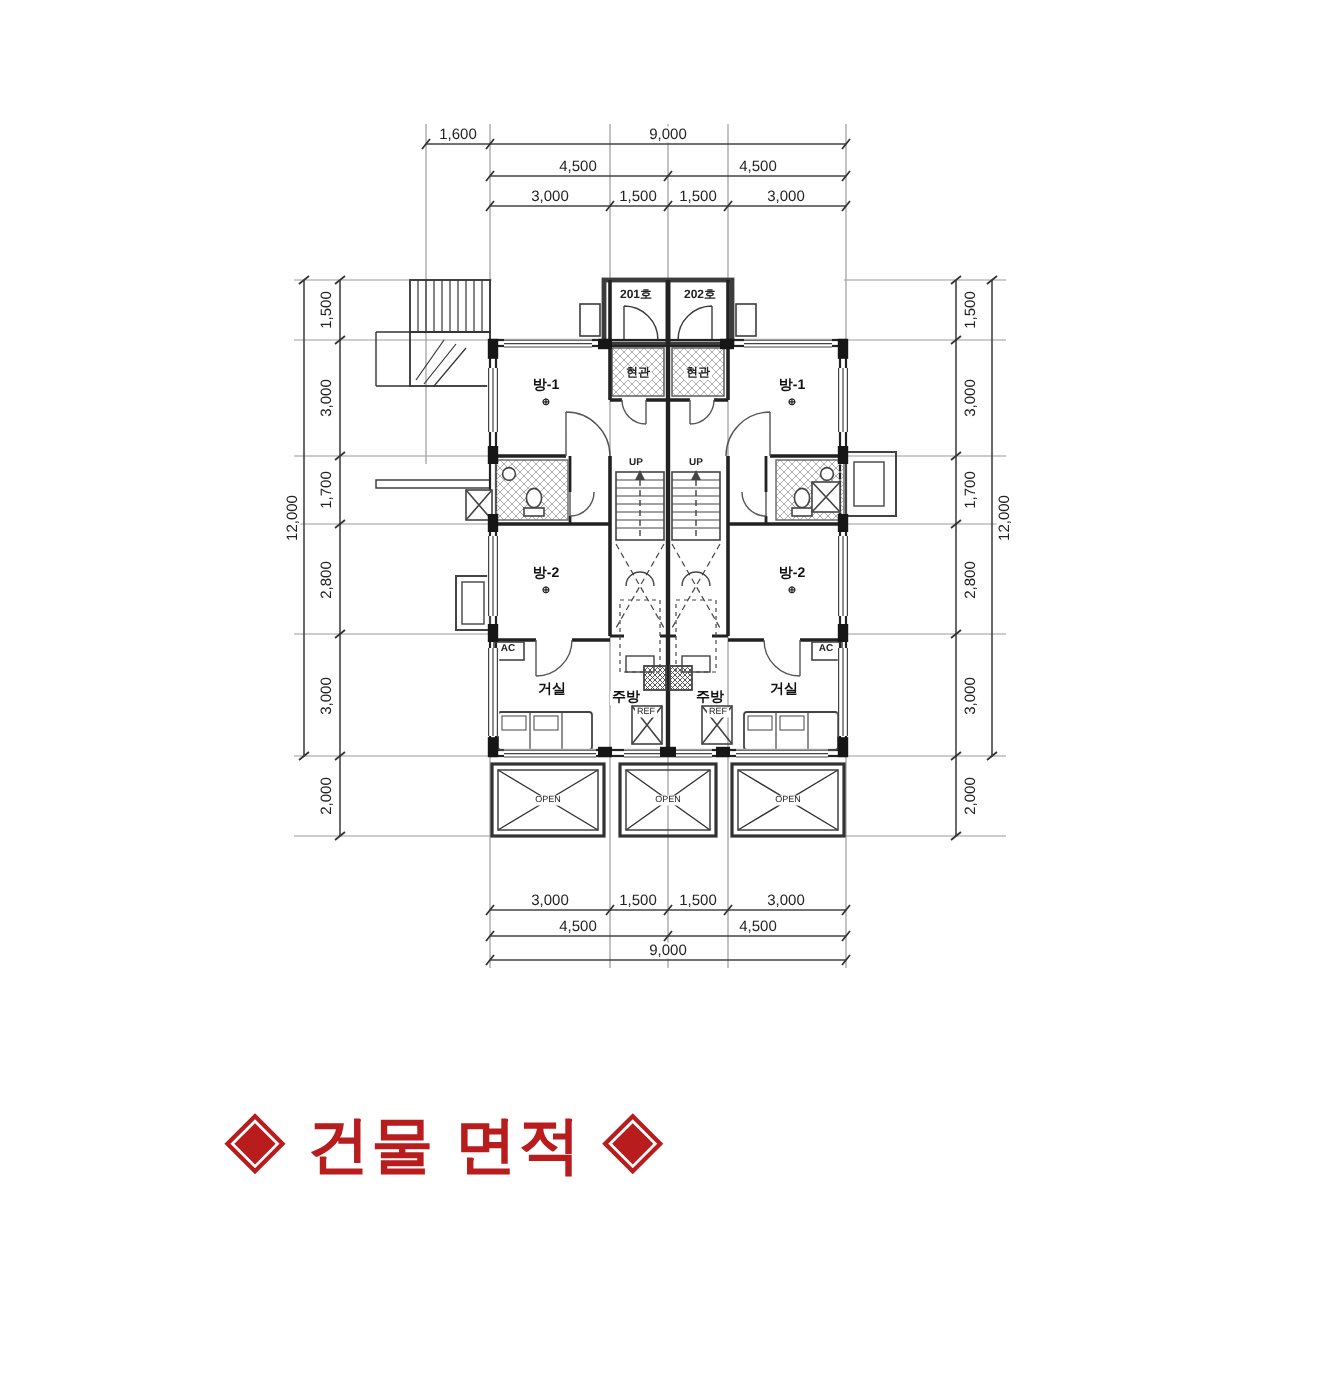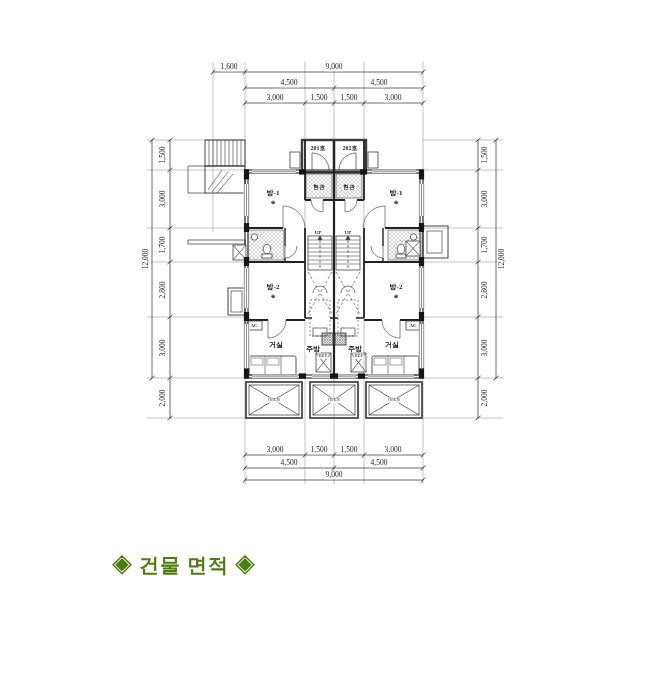--- a/index.html
+++ b/index.html
@@ -1,28 +1,28 @@
 <!DOCTYPE html>
 <html><head>
 <meta charset="utf-8">
 <style>
   html,body{margin:0;padding:0;background:#fff;}
   #page{position:relative;width:662px;height:700px;background:#ffffff;overflow:hidden;
-        font-family:Liberation Serif, serif;color:#1a1a1a;}
+        font-family:Liberation Sans, sans-serif;color:#1a1a1a;}
   #plan-svg{position:absolute;left:0;top:0;}
   .lbl{position:absolute;transform:translate(-50%,-50%);white-space:nowrap;color:#222;
        background:#fff;line-height:1;padding:0 1px;}
   .dim{font-size:7.5px;letter-spacing:0;}
   .v{transform:translate(-50%,-50%) rotate(-90deg);}
   .room{font-size:7px;font-weight:bold;color:#111;}
   .tiny{font-size:6px;font-weight:bold;}
   .micro{font-size:5px;font-weight:bold;}
   .nano{font-size:4.5px;}
-  .caption-title{position:absolute;left:112px;top:552px;font-size:20px;font-weight:800;
-       color:#4d7c0f;letter-spacing:1px;}
+  .caption-title{position:absolute;left:112px;top:552px;font-size:31px;font-weight:800;
+       color:#b91c1c;letter-spacing:1px;}
   .caption-sub{position:absolute;left:110px;top:610px;font-size:27px;font-weight:800;
        color:#070707;letter-spacing:0.5px;}
 </style>
 </head>
 <body>
 
 <div id="page">
 
 <svg id="plan-svg" width="662" height="700" viewBox="0 0 662 700">
   <defs>

